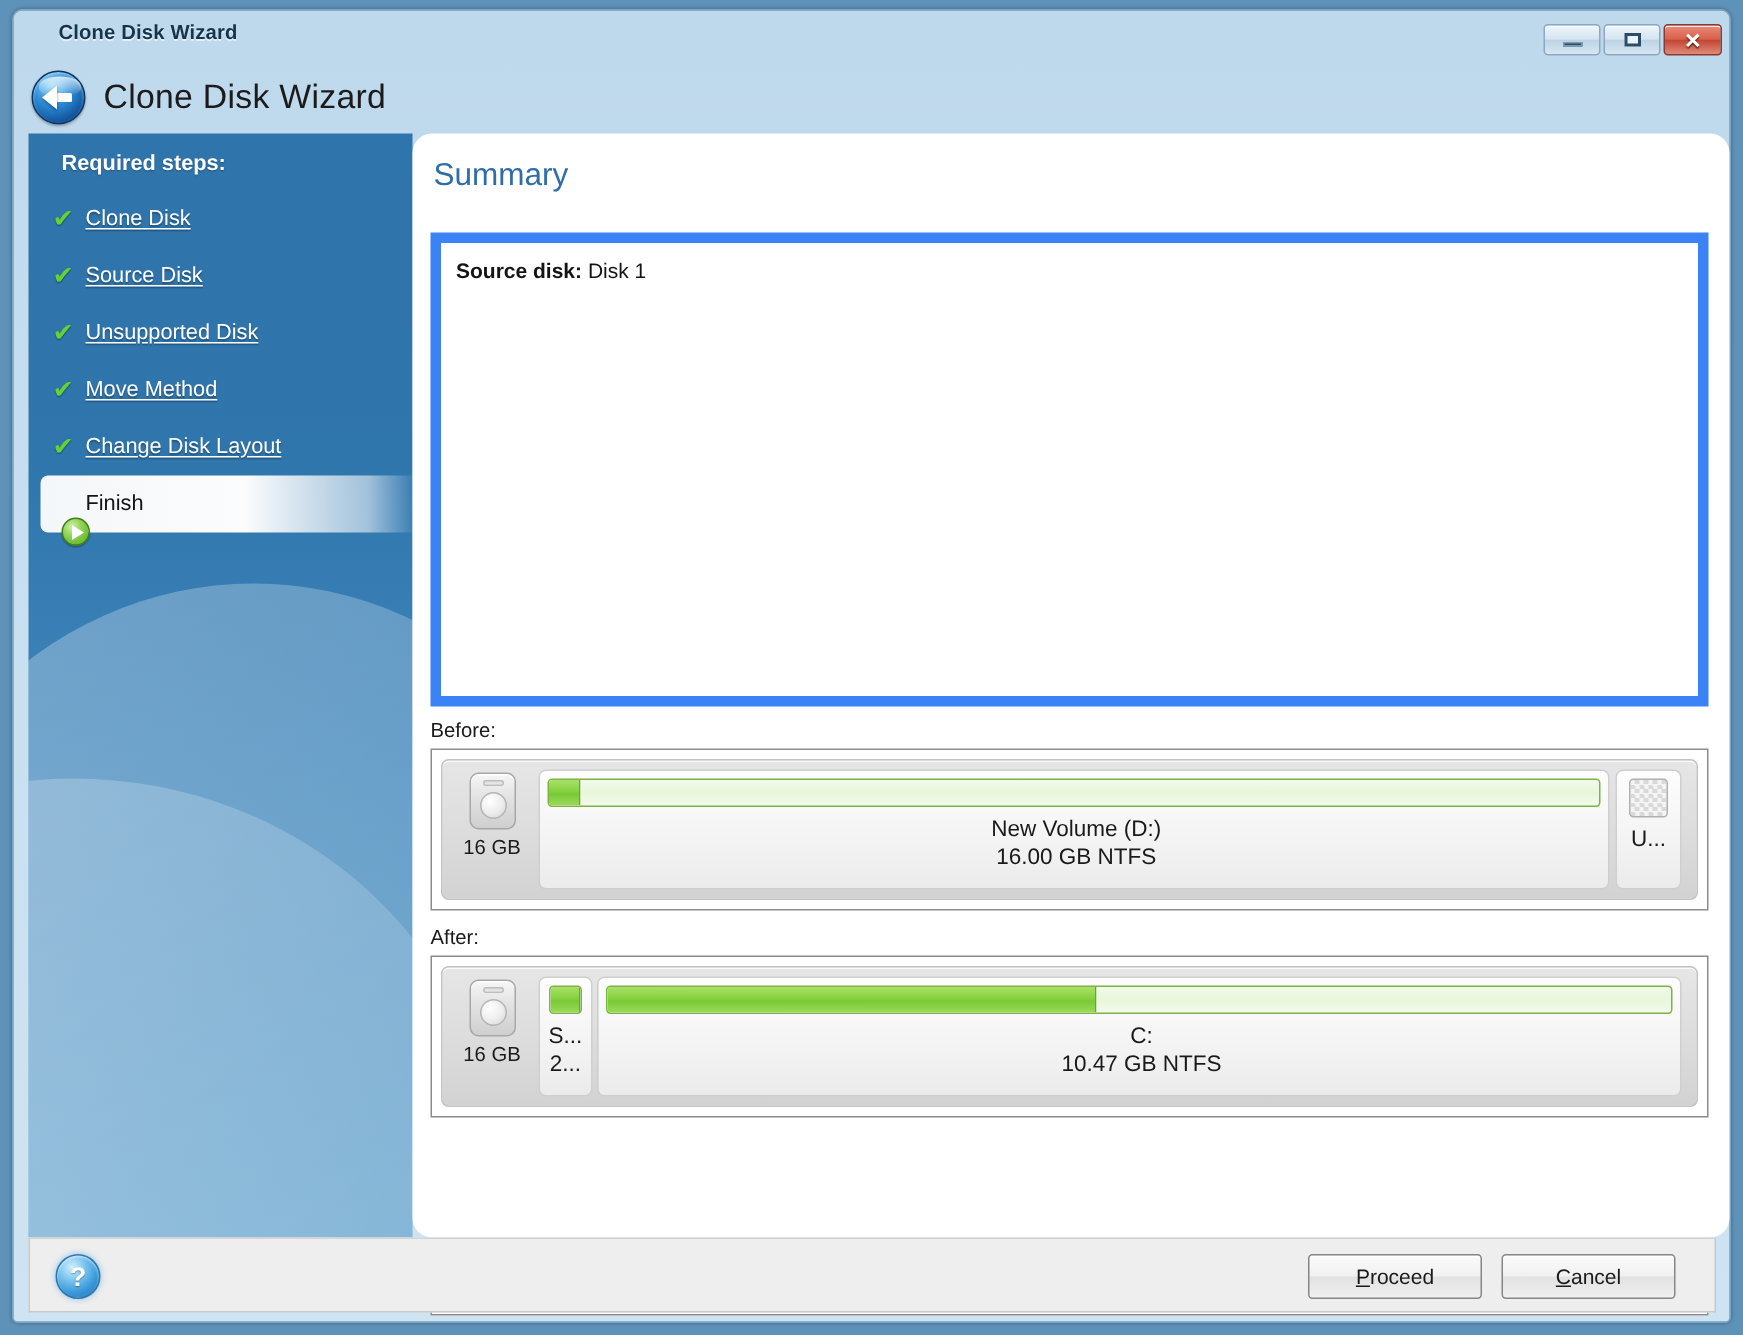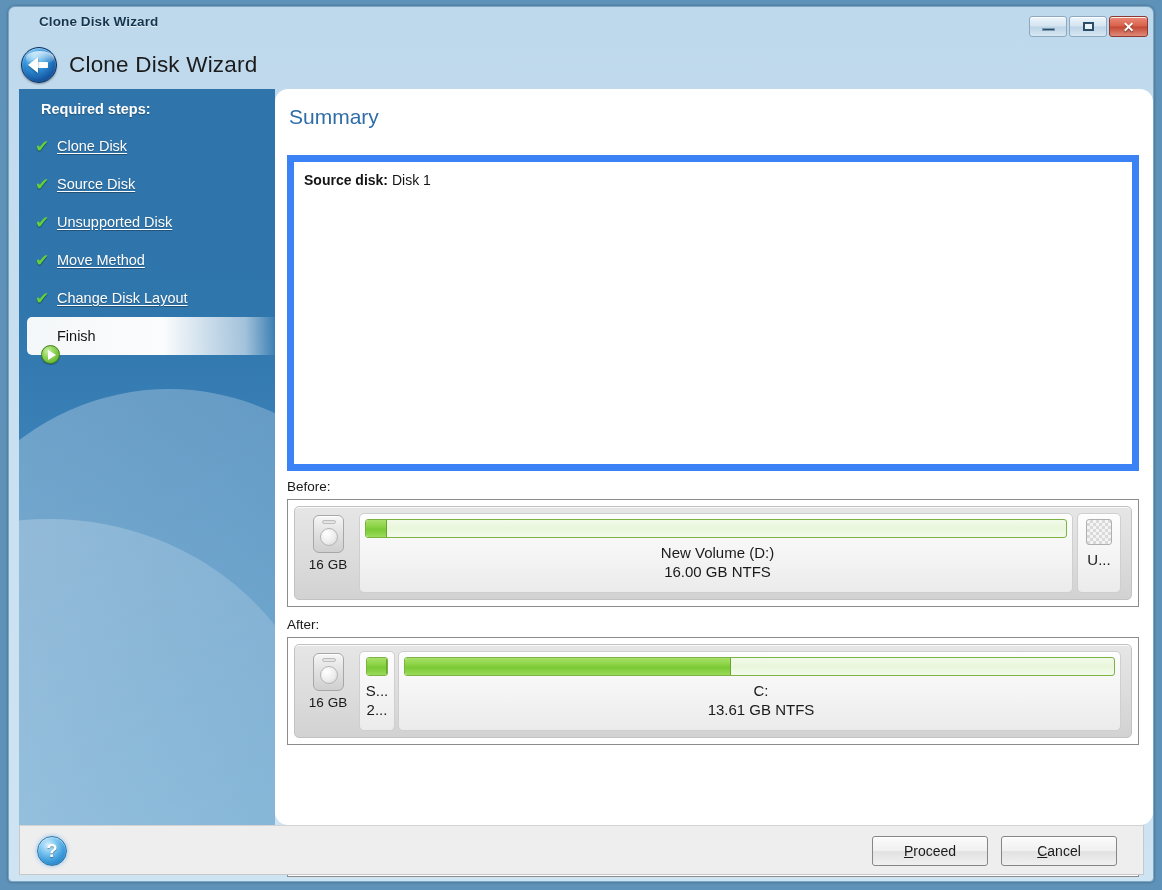--- a/index.html
+++ b/index.html
@@ -451,21 +451,21 @@
           </div>
           <div class="ptext narrow">S...</div>
           <div class="ptext narrow" style="top:48px;">2...</div>
         </div>
 
         <div class="part" id="after-p2" style="left:103px; width:723px;">
           <div class="bar">
             <div class="fill" id="after-p2-fill" style="width: 46%;"></div>
           </div>
           <div class="ptext">C:</div>
-          <div class="ptext" style="top:48px;">13.61 GB  NTFS</div>
+          <div class="ptext" style="top:48px;">10.47 GB  NTFS</div>
         </div>
 
       </div>
     </div>
 
     <div id="legend">
       <div class="leg-item">
         <span class="leg-sw green"></span>
         <span class="leg-txt">Primary // Logical // Dynamic</span>
       </div>

